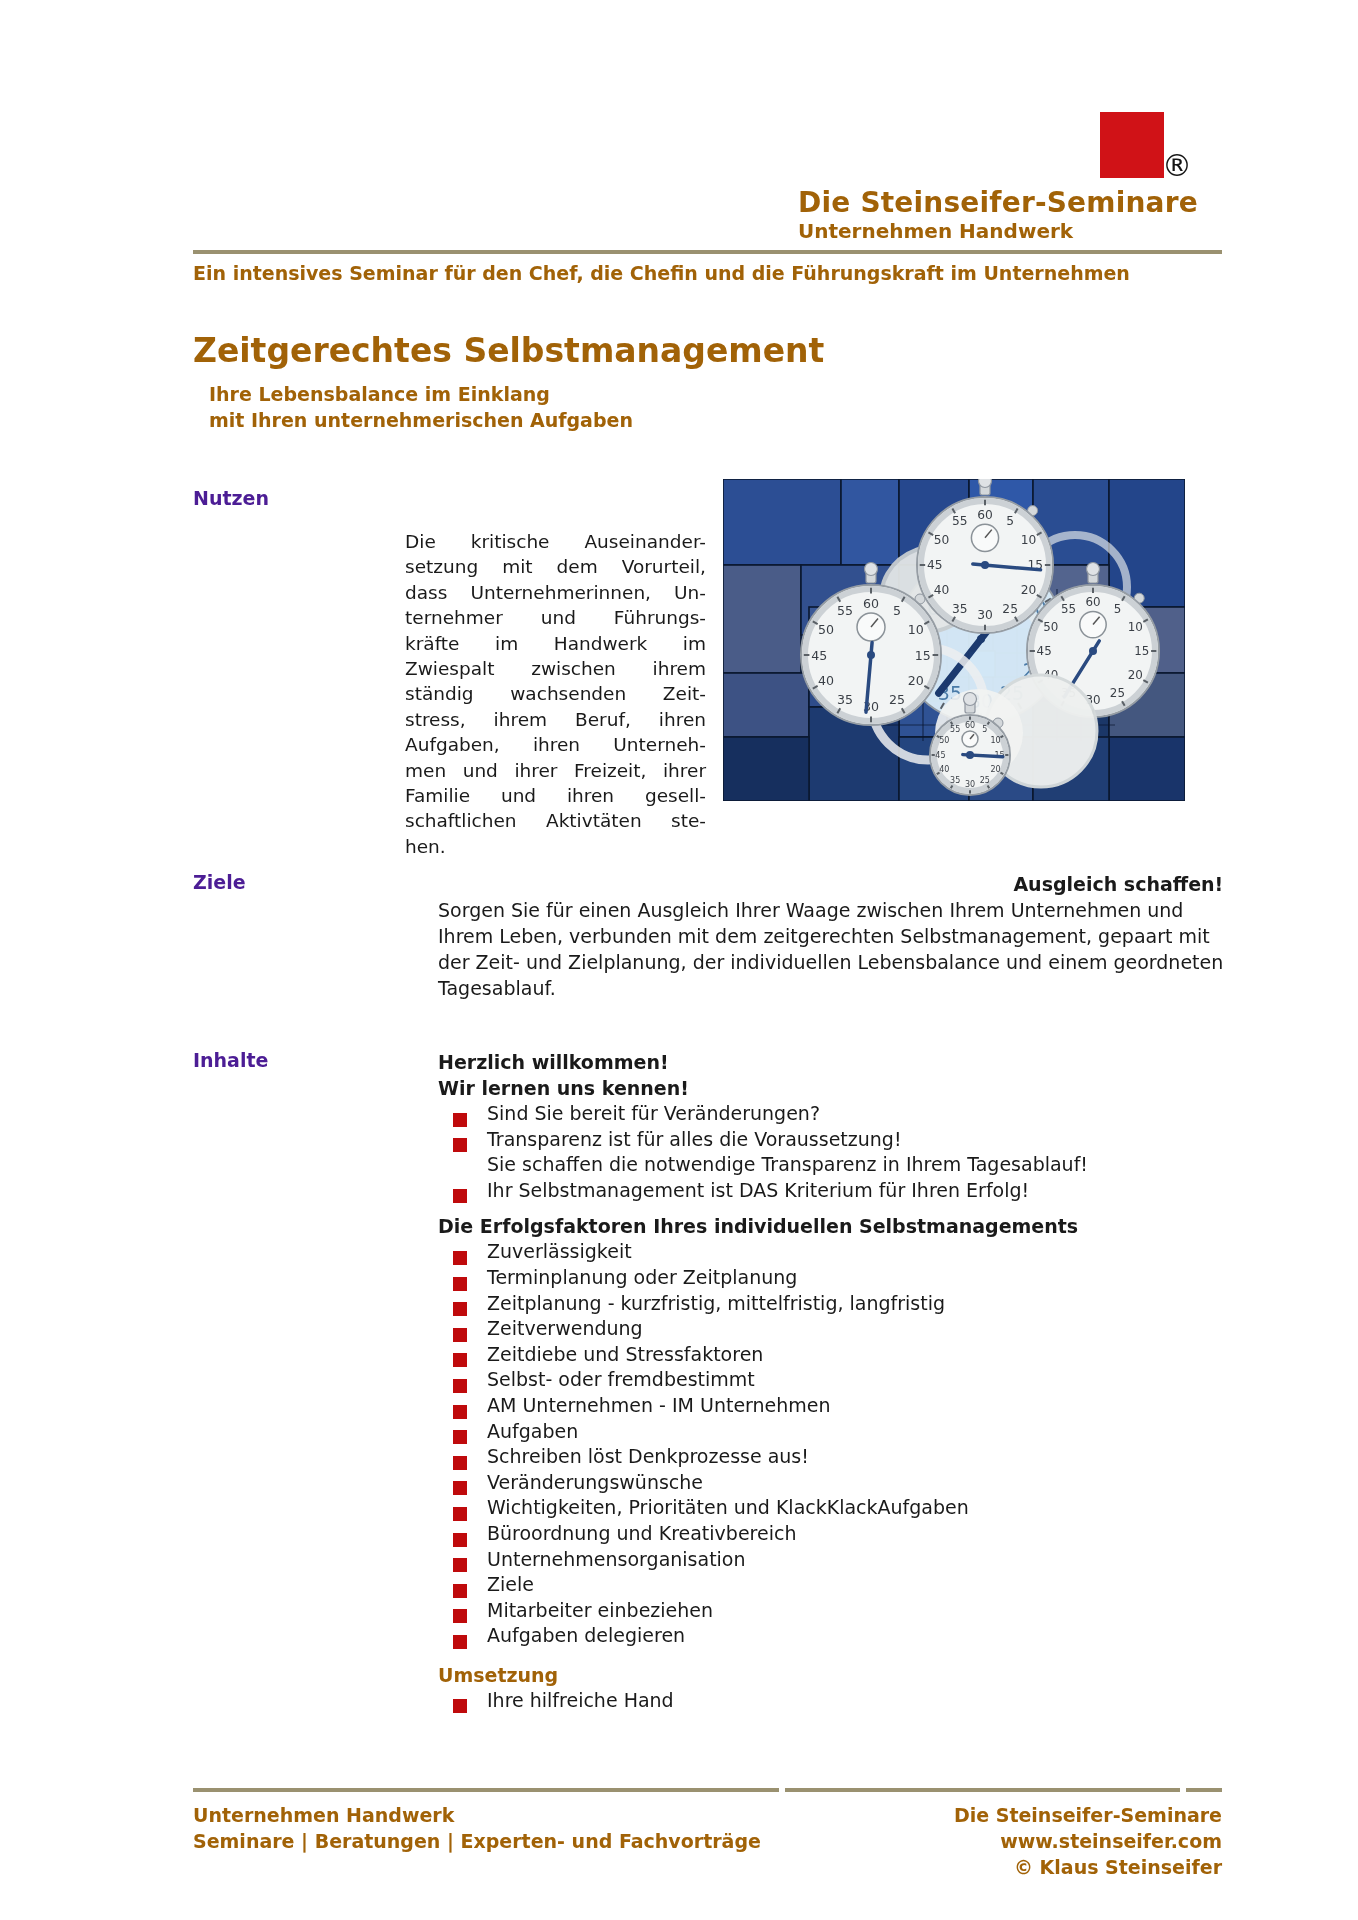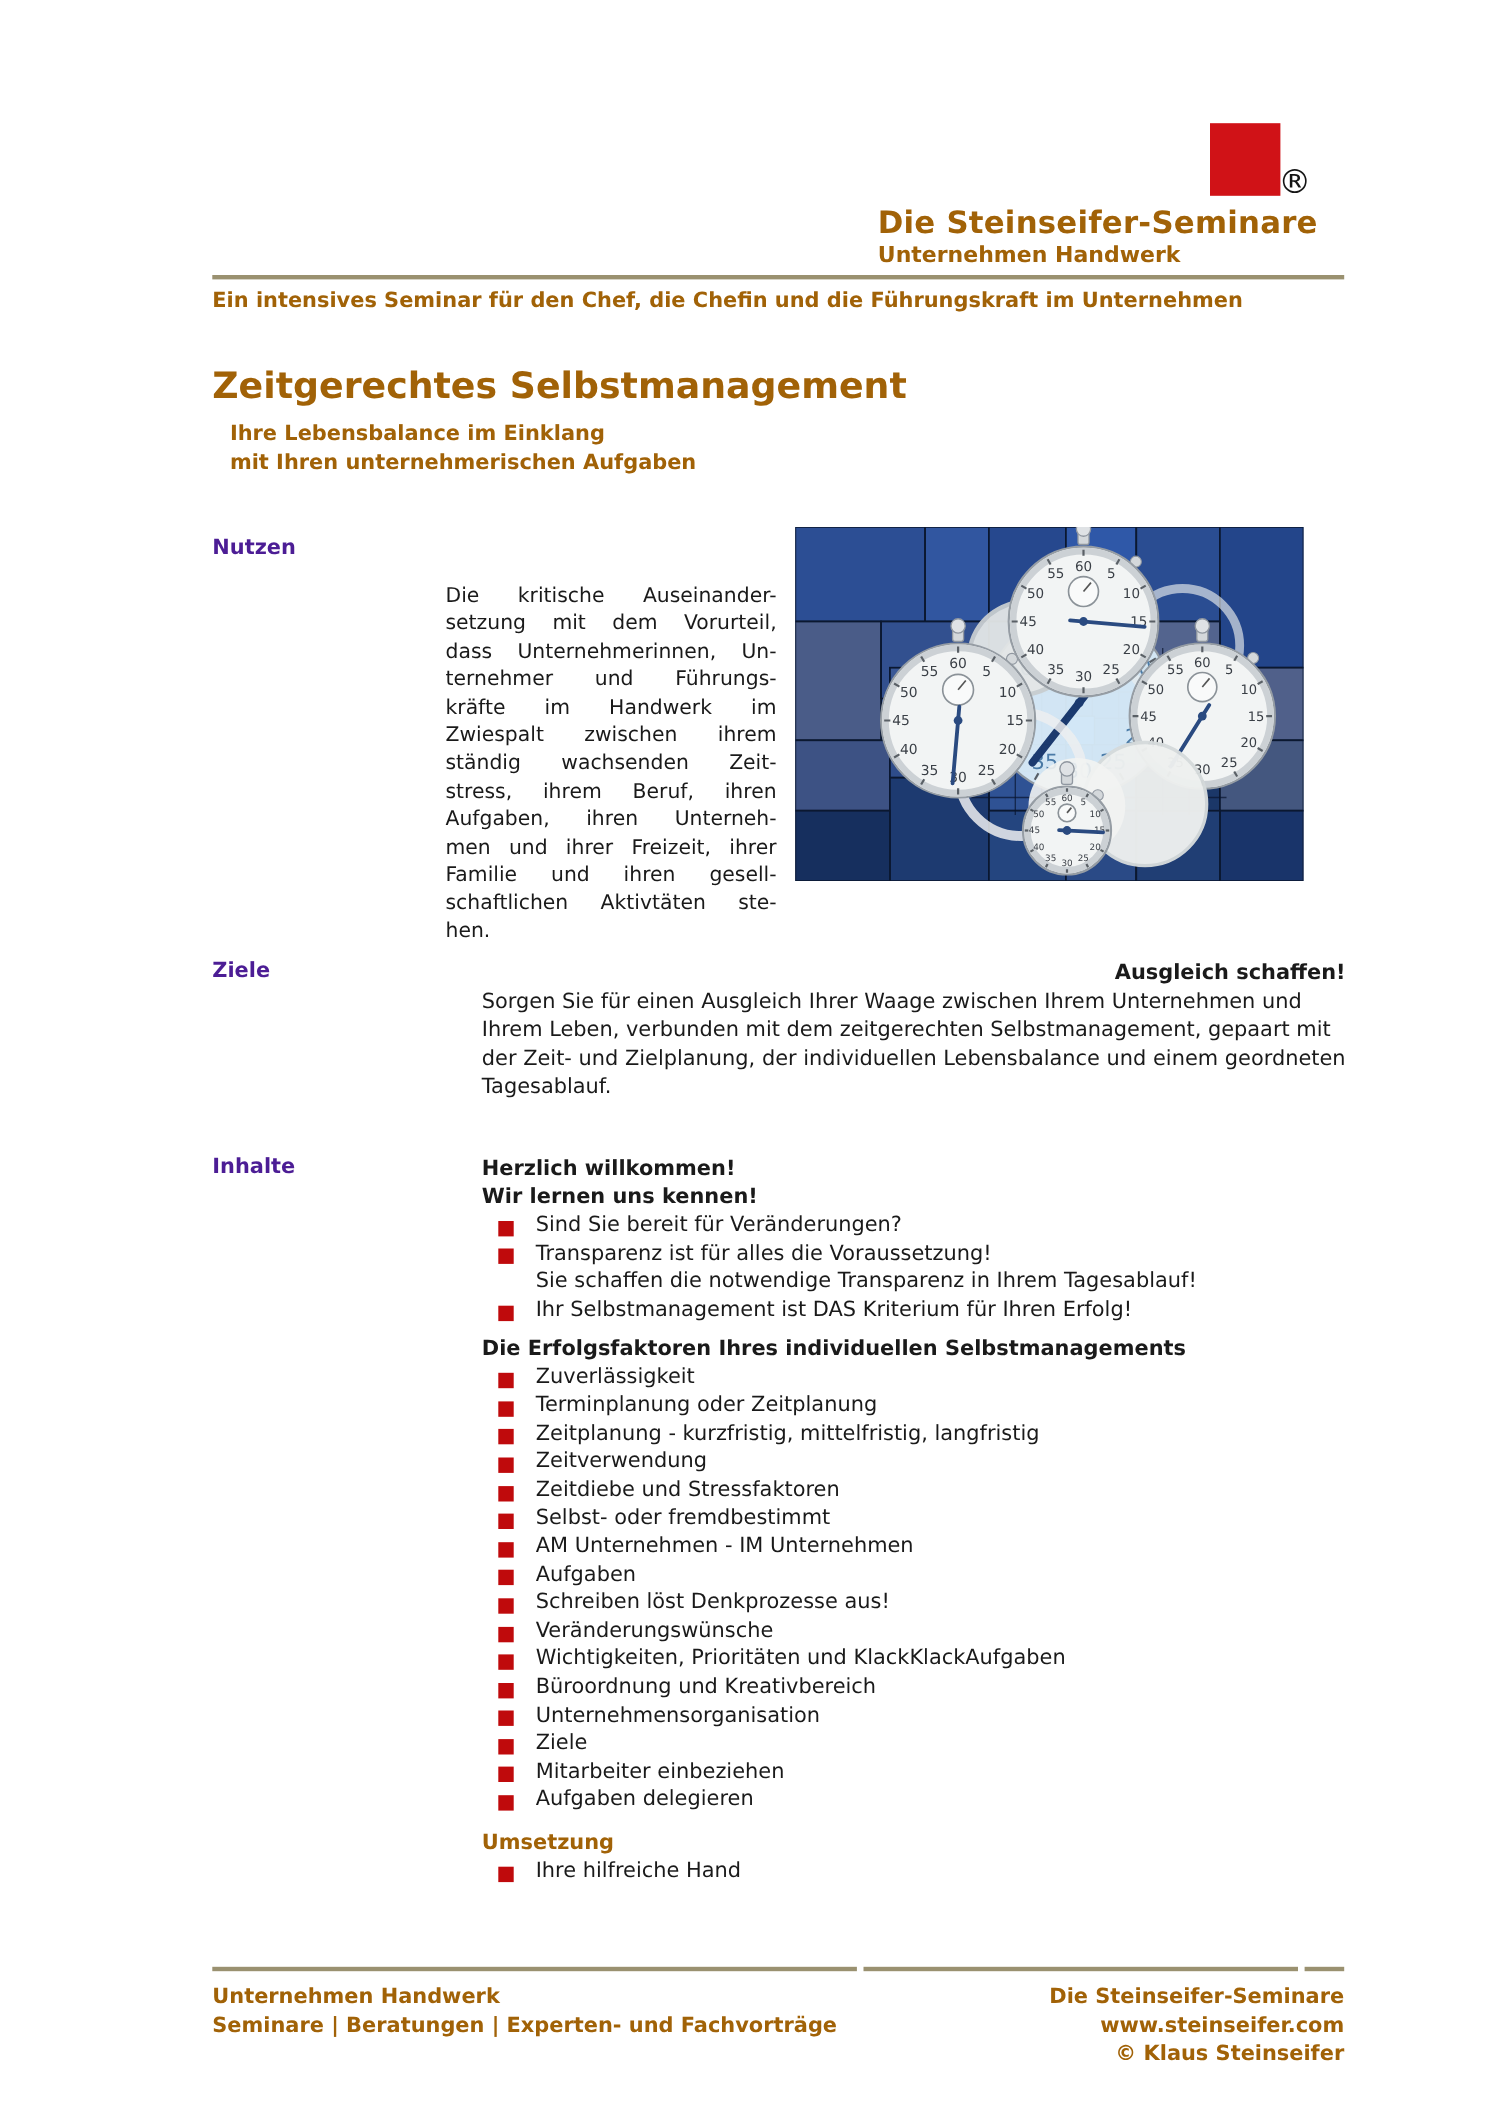--- a/index.html
+++ b/index.html
@@ -31,21 +31,21 @@
   #nutzen-col .jl:not(:last-child){text-align:justify;text-align-last:justify;}
   
   #illustration{left:723px;top:479px;width:462px;height:322px;}
   
   #ziele-col{left:438px;top:871px;font-size:19px;line-height:26px;}
   #ziele-col .hline{font-weight:bold;text-align:right;}
   #ziele-col .pl{white-space:nowrap;}
   
   #inhalte-col{left:438px;top:1049px;font-size:19px;}
   .bold-h{font-weight:bold;line-height:26px;white-space:nowrap;}
-  .bul{display:flex;align-items:center;line-height:25.6px;}
+  .bul{display:flex;align-items:flex-end;line-height:25.6px;}
   .bul .sq{flex:none;width:14px;height:14px;background:#bf0a0c;margin:6px 0 0 15px;}
   .bul .txt{margin-left:20px;white-space:nowrap;}
   .cont{margin-left:49px;line-height:25.6px;white-space:nowrap;}
   .gap10{height:10px;} .gap13{height:13px;}
   
   #rule-f1{left:193px;top:1788px;width:586px;}
   #rule-f2{left:785px;top:1788px;width:395px;}
   #rule-f3{left:1186px;top:1788px;width:36px;}
   #footer-left{left:193px;top:1802px;font-size:19px;line-height:26px;font-weight:bold;}
   #footer-right{left:722px;top:1802px;width:500px;text-align:right;font-size:19px;line-height:26px;font-weight:bold;}

